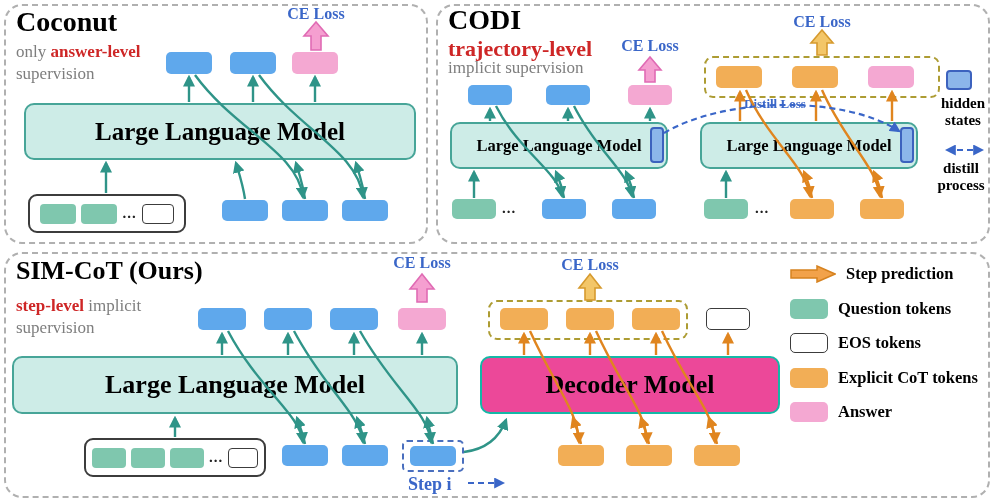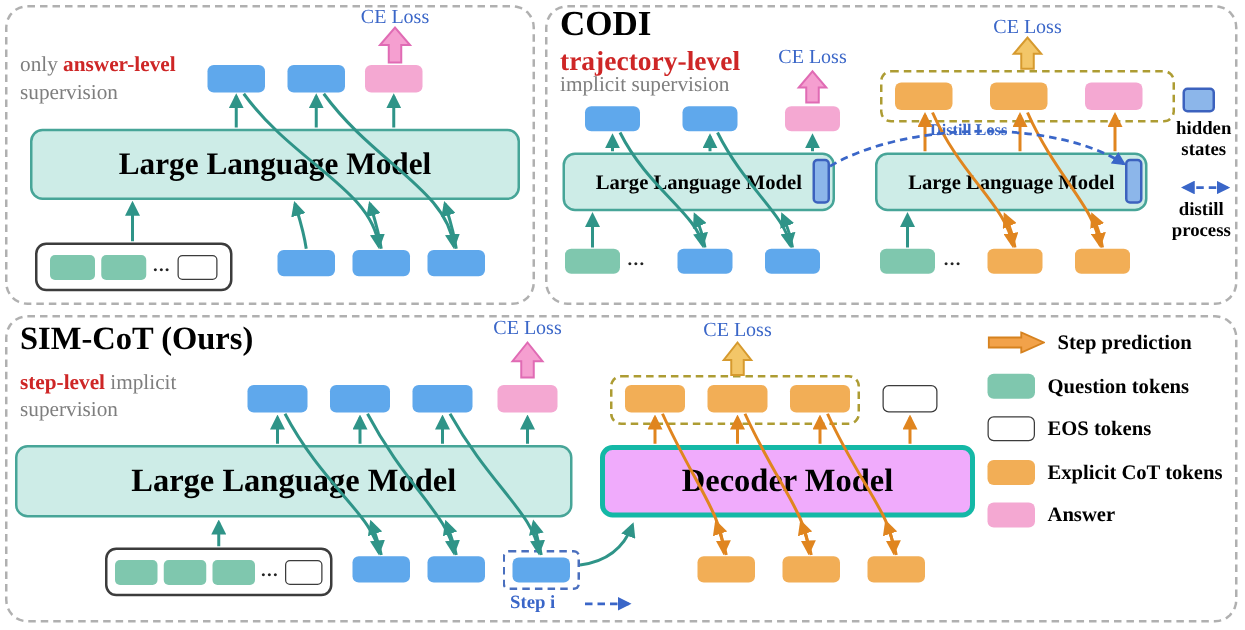--- a/index.html
+++ b/index.html
@@ -2,28 +2,28 @@
 <html><head>
 <meta charset="utf-8">
 <style>
 *{margin:0;padding:0;box-sizing:border-box}
 body{background:#fff;font-family:"Liberation Serif",serif;color:#111}
 #canvas{position:relative;width:996px;height:504px;background:#fff;overflow:hidden}
 .abs{position:absolute}
 .panel{position:absolute;border:2.5px dashed #b0b0b0;border-radius:18px;background:#fff;z-index:0}
 .box{position:absolute;display:flex;align-items:center;justify-content:center;font-weight:700;z-index:2;border-radius:10px;color:#000}
 .llm{background:#cdece7;border:2px solid #47a598}
-.decoder{background:#f0abfc;border:4px solid #14b8a6}
+.decoder{background:#ec4899;border:2px solid #14b8a6}
 .token{position:absolute;border-radius:5px;z-index:6}
 .tk-blue{background:#5fa8ec}.tk-green{background:#7fc7ae}.tk-orange{background:#f2ae56}.tk-pink{background:#f4a8d2}
 .tk-white{background:#fff;border:1.8px solid #3c3c3c}
 .inbox{position:absolute;border:2px solid #3c3c3c;border-radius:9px;background:#fff;display:flex;align-items:center;justify-content:center;gap:5px;z-index:3}
 .itk{border-radius:4px;flex:0 0 auto}
 .lab{position:absolute;z-index:4}
-.ce{color:#3a66c8;font-weight:400;font-size:16px;text-align:center}
+.ce{color:#3a66c8;font-weight:700;font-size:16px;text-align:center}
 .ptitle{font-weight:700;color:#000}
 .sub{font-size:17px;color:#7e7e7e}
 .red{color:#ce2626;font-weight:700}
 .dots{font-weight:700;color:#222;font-size:15px;letter-spacing:1px}
 .hicon{position:absolute;width:14px;height:36px;background:#8cb6ea;border:2px solid #3c62be;border-radius:4px;z-index:7}
 .olive{position:absolute;border:2.5px dashed #ad9c33;border-radius:9px;z-index:1}
 .small-legend{font-weight:700;font-size:15px;text-align:center;line-height:1.12;color:#000}
 #legend{position:absolute;left:790px;top:257px;width:202px;display:flex;flex-direction:column;z-index:6}
 .legend-row{display:flex;align-items:center;gap:10px;height:34.5px}
 .legend-label{font-weight:700;font-size:16.5px;color:#000;white-space:nowrap}
@@ -33,20 +33,21 @@
 </style>
 </head>
 <body>
 
 <div id="canvas">
 
   <div class="panel" style="left:4px;top:4px;width:424px;height:240px"></div>
   <div class="panel" style="left:436px;top:4px;width:554px;height:240px"></div>
   <div class="panel" style="left:4px;top:252px;width:986px;height:246px"></div>
 
+  <div class="lab ptitle" style="left:16px;top:6px;font-size:28px">Coconut</div>
   <div class="lab sub" style="left:16px;top:42px"><span>only </span><span class="red">answer-level</span></div>
   <div class="lab sub" style="left:16px;top:64px">supervision</div>
   <div class="lab ce" style="left:281px;top:5px;width:70px">CE Loss</div>
 
   <div class="box llm" style="left:24px;top:103px;width:392px;height:57px;font-size:25px">Large Language Model</div>
 
   <div class="token tk-blue" style="left:166px;top:52px;width:46px;height:22px"></div>
   <div class="token tk-blue" style="left:230px;top:52px;width:46px;height:22px"></div>
   <div class="token tk-pink" style="left:292px;top:52px;width:46px;height:22px"></div>
 
@@ -122,21 +123,21 @@
     <div class="itk tk-green" style="width:34px;height:20px"></div>
     <div class="itk tk-green" style="width:34px;height:20px"></div>
     <div class="itk tk-green" style="width:34px;height:20px"></div>
     <div class="dots">...</div>
     <div class="itk tk-white" style="width:30px;height:20px"></div>
   </div>
   <div class="token tk-blue" style="left:282px;top:445px;width:46px;height:21px"></div>
   <div class="token tk-blue" style="left:342px;top:445px;width:46px;height:21px"></div>
   <div class="steprect" style="left:402px;top:440px;width:62px;height:32px"></div>
   <div class="token tk-blue" style="left:410px;top:446px;width:46px;height:20px"></div>
-  <div class="lab" style="left:408px;top:474px;color:#3a66c8;font-weight:700;font-size:15px">Step i</div>
+  <div class="lab" style="left:408px;top:474px;color:#3a66c8;font-weight:700;font-size:18px">Step i</div>
 
   <div class="token tk-orange" style="left:558px;top:445px;width:46px;height:21px"></div>
   <div class="token tk-orange" style="left:626px;top:445px;width:46px;height:21px"></div>
   <div class="token tk-orange" style="left:694px;top:445px;width:46px;height:21px"></div>
 
   <div id="legend">
     <div class="legend-row">
       <svg width="46" height="18">
           <polygon points="1,5 27,5 27,1 45,9 27,17 27,13 1,13" fill="#f2a24a" stroke="#d6821f" stroke-width="1.5"></polygon>
         </svg>

